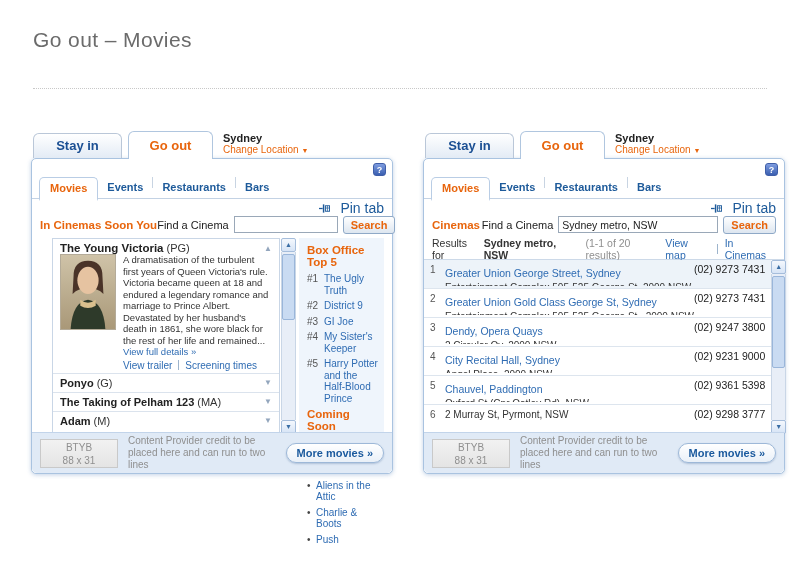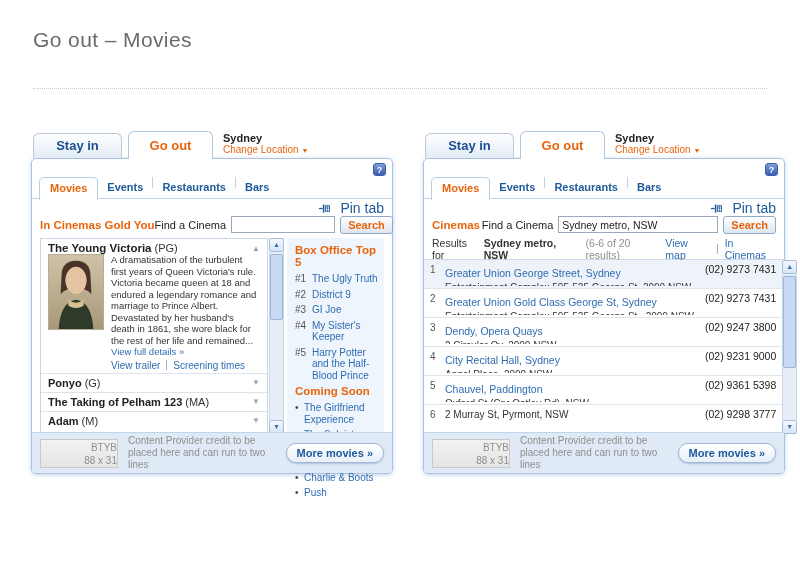--- a/index.html
+++ b/index.html
@@ -43,21 +43,21 @@
   .search-row { display:flex; align-items:center; padding:3px 8px 6px; height:24px; }
   .section-title { font-size:11.5px; font-weight:bold; color:#e8650d; white-space:nowrap; }
   .spacer { flex:1; }
   .find-label { font-size:11px; color:#222; margin-right:5px; white-space:nowrap; }
   .find-input { height:17px; border:1px solid #9aa8b8; font-size:10.5px; padding:0 3px; font-family:"Liberation Sans",sans-serif; color:#222; }
   #widget-left .find-input { width:104px; } #widget-right .find-input { width:160px; }
   .search-btn { margin-left:5px; font-size:11px; font-weight:bold; color:#e8650d; background:linear-gradient(#ffffff,#dde6f0);
     border:1px solid #8fa9c7; border-radius:3px; padding:2px 7px; cursor:pointer; font-family:"Liberation Sans",sans-serif; }
 
   
-  .content-left { display:flex; height:196px; padding:0 8px; }
+  .content-left { display:flex; height:196px; padding:0 8px;margin-left:12px; }
   .movie-list { width:228px; border:1px solid #c9d6e6; background:#fff; overflow:hidden; }
   .featured { padding:3px 7px 2px; }
   .f-titlerow { display:flex; align-items:center; }
   .f-title { font-size:11.5px; font-weight:bold; color:#222; }
   .f-rating { font-size:11px; color:#333; margin-left:3px; }
   .caret { margin-left:auto; color:#93a6bd; font-size:8px; cursor:pointer; }
   .f-release { font-size:10px; color:#333; margin:1px 0 3px; }
   .f-body { display:flex; gap:7px; }
   .poster { width:56px; height:76px; flex:none; border:1px solid #b4ab99; }
   .f-desc { font-size:9.5px; line-height:11.5px; color:#333; }
@@ -89,28 +89,28 @@
   .rh-count { color:#8f8f8f; margin-left:2px; }
   .rh-links { margin-left:auto; display:flex; align-items:center; gap:7px; font-size:10.5px; }
   .rows-wrap { display:flex; height:174px; padding:0 1px 0 0; }
   .cinema-rows { flex:1; }
   .c-row { display:flex; padding:3px 6px 2px; border-bottom:1px solid #dde5ee; height:29px; }
   .c-row.shaded { background:#edf3f9; }
   .c-num { width:15px; font-size:10px; color:#555; padding-top:1px; flex:none; }
   .c-main { flex:1; overflow:hidden; }
   .c-name { font-size:10.5px; white-space:nowrap; }
   .c-addr { font-size:10px; color:#333; margin-top:1px; white-space:nowrap; }
-  .c-phone { font-size:10.5px; color:#222; margin-left:11px; white-space:nowrap; flex:none; }
+  .c-phone { font-size:10.5px; color:#222; margin-left:0; white-space:nowrap; flex:none; }
   .rows-wrap .vscroll { margin-left:0; }
 
   
   .footer { position:absolute; left:0; right:0; bottom:0; height:41px; background:#e0eaf6; border-top:1px solid #c2d4ea;
     border-radius:0 0 5px 5px; display:flex; align-items:center; padding:0 8px; }
   .btyb { width:78px; height:29px; background:linear-gradient(#f2f2f2,#e4e4e4); border:1px solid #c9c9c9; color:#8f8f8f;
-    font-size:10px; text-align:right; line-height:13px; padding-top:1px; flex:none; }
+    font-size:10px; text-align:center; line-height:13px; padding-top:1px; flex:none; }
   .credit { font-size:10px; line-height:12px; color:#8f8f8f; padding:0 10px; width:190px; }
   .more-btn { margin-left:auto; background:linear-gradient(#ffffff,#e9f0f8); border:1px solid #9db8d8; border-radius:10px;
     padding:3px 10px; font-size:11px; font-weight:bold; color:#1b5a9e; cursor:pointer; box-shadow:0 1px 2px rgba(100,130,170,.4);
     font-family:"Liberation Sans",sans-serif; white-space:nowrap; }
 </style>
 </head>
 <body>
 
 <div class="page">
   <div class="page-title">Go out – Movies</div>
@@ -142,21 +142,21 @@
           <svg width="11" height="11" viewBox="0 0 12 12">
               <path d="M0 6h4" stroke="#1d5a9a" stroke-width="1.4" fill="none"></path>
               <rect x="4.2" y="1.5" width="1.6" height="9" fill="#1d5a9a"></rect>
               <rect x="7" y="3" width="4.5" height="6" fill="none" stroke="#1d5a9a"></rect>
               <path d="M7 5.5h4.5M9.2 3v6" stroke="#1d5a9a" stroke-width=".8"></path>
             </svg>
           <span>Pin tab</span>
         </span>
       </div>
       <div class="search-row">
-        <span class="section-title">In Cinemas Gold You</span>
+        <span class="section-title">In Cinemas Soon You</span>
         <span class="spacer"></span>
         <span class="find-label">Find a Cinema</span>
         <input class="find-input" type="text" value="" style="">
         <button class="search-btn">Search</button>
       </div>
 
       <div class="content-left">
         <div class="movie-list">
           <div class="featured">
             <div class="f-titlerow">
@@ -307,21 +307,21 @@
         <span class="section-title">Cinemas</span>
         <span class="spacer"></span>
         <span class="find-label">Find a Cinema</span>
         <input class="find-input" type="text" value="Sydney metro, NSW" style="">
         <button class="search-btn">Search</button>
       </div>
 
       <div class="results-head">
         <span>Results for</span>
         <span class="rh-query">Sydney metro, NSW</span>
-        <span class="rh-count">(6-6 of 20 results)</span>
+        <span class="rh-count">(1-1 of 20 results)</span>
         <span class="rh-links">
           <span class="link">View map</span>
           <span class="vdiv"></span>
           <span class="link">In Cinemas</span>
         </span>
       </div>
 
       <div class="rows-wrap">
         <div class="cinema-rows">
           <div class="c-row shaded">

